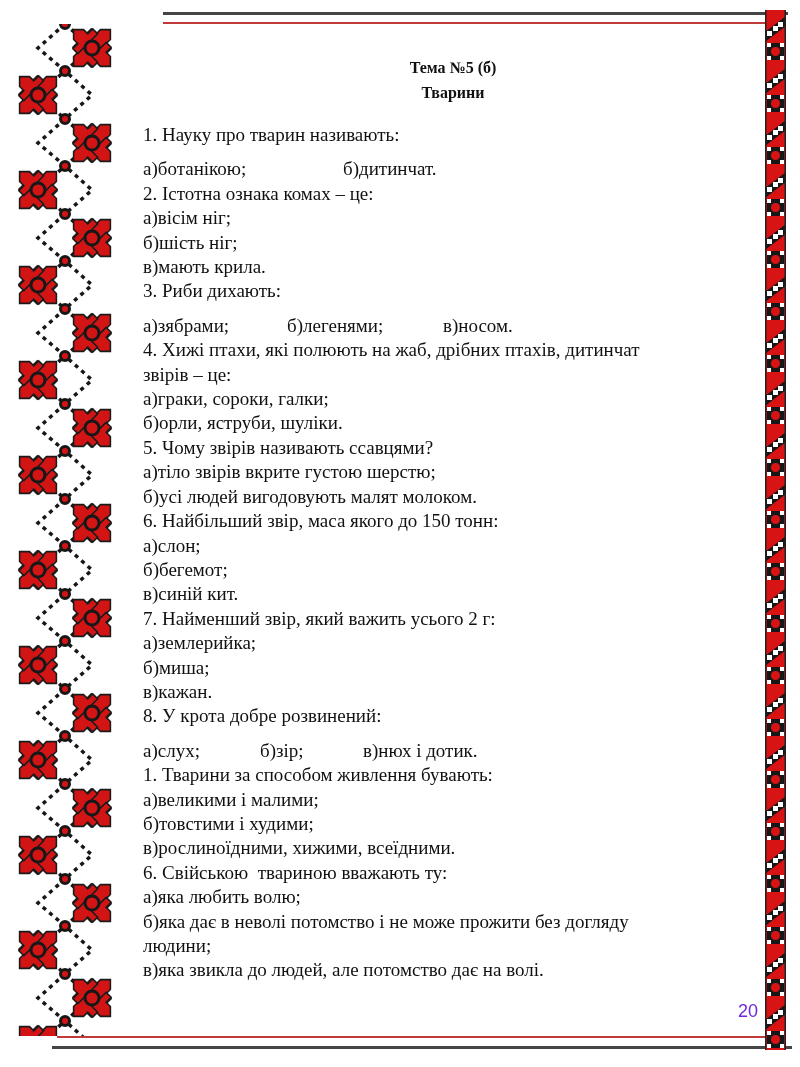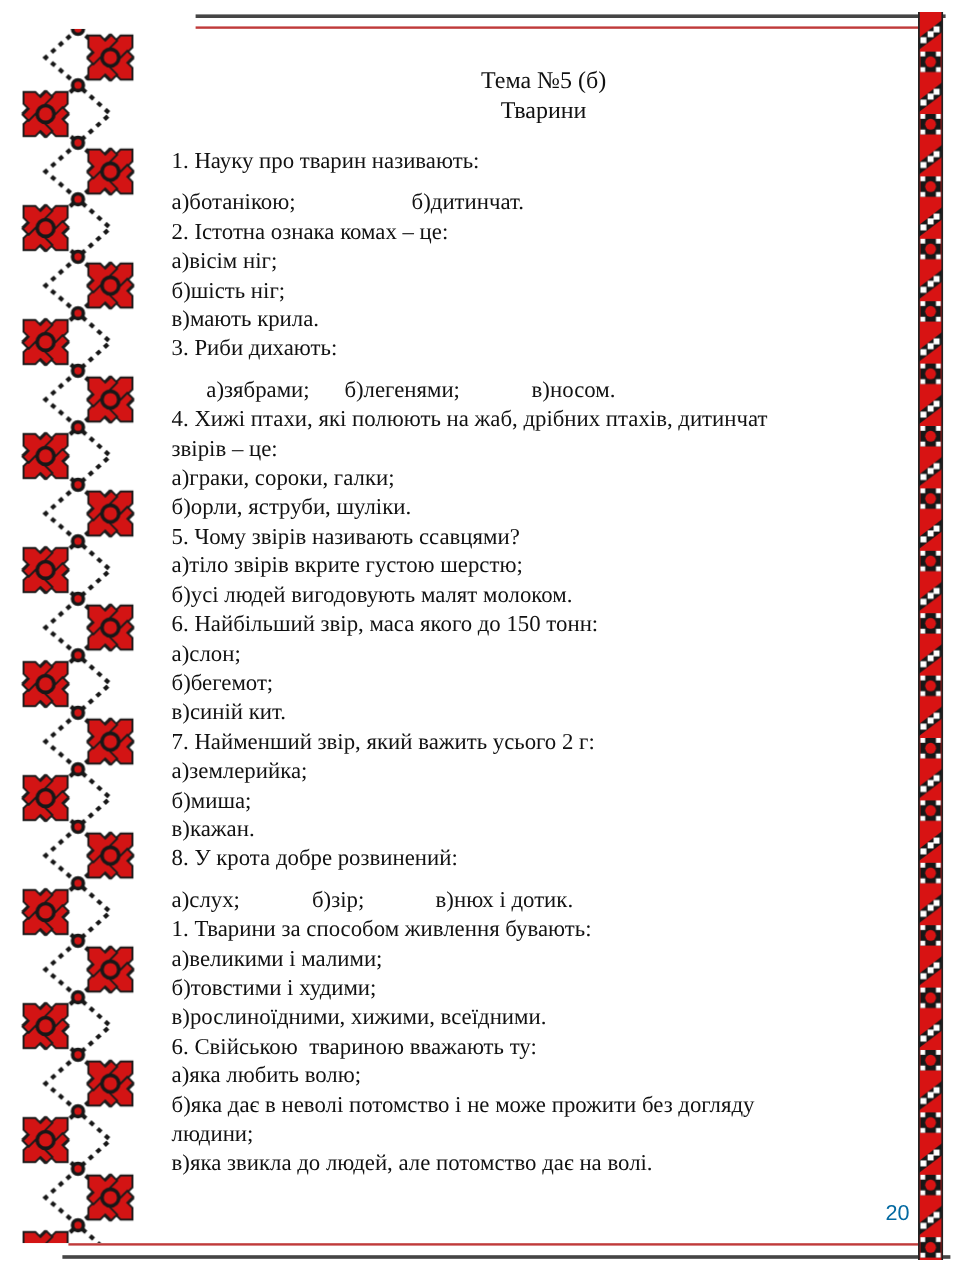--- a/index.html
+++ b/index.html
@@ -18,33 +18,33 @@
   
   #left-border{position:absolute;left:8px;top:24px;}
   #right-border{position:absolute;left:765px;top:10px;}
   .stitch{fill:none;stroke:#171717;stroke-width:3.5;stroke-dasharray:4 4.5;}
   .berry{fill:#d31414;stroke:#171717;stroke-width:3;}
   .petal{fill:#d31414;stroke:#1a1a1a;stroke-width:1.6;}
 
   
   .content{position:absolute;left:143px;top:55px;width:620px;
            font-size:19px;line-height:24.4px;}
-  .title{text-align:center;font-weight:normal;font-size:20px;line-height:25px;margin-bottom:18px;}
+  .title{text-align:center;font-weight:bold;font-size:16px;line-height:25px;margin-bottom:18px;}
   .qlabel{font-weight:normal;white-space:pre-wrap;}
   .opt-line{white-space:pre-wrap;}
   .opt{display:inline-block;white-space:pre-wrap;margin-top:10px;}
   .opt-row[data-qi="0"] .opt:nth-child(1){min-width:200px;}
-  .opt-row[data-qi="2"] .opt:nth-child(1){min-width:144px;text-align:center;}
+  .opt-row[data-qi="2"] .opt:nth-child(1){min-width:144px;}
   .opt-row[data-qi="2"] .opt:nth-child(2){min-width:156px;}
   .opt-row[data-qi="7"] .opt:nth-child(1){min-width:117px;}
   .opt-row[data-qi="7"] .opt:nth-child(2){min-width:103px;}
 
   .pagenum{position:absolute;left:710px;top:1001px;width:48px;text-align:right;
            font-family:"Liberation Sans","DejaVu Sans",sans-serif;
-           font-size:18px;color:#0369a1;}
+           font-size:18px;color:#6d28d9;}
 </style>
 </head>
 <body>
 
 <div class="page">
 
   <div id="top-rule-dark" class="rule rule-dark"></div>
   <div id="top-rule-red" class="rule rule-red"></div>
   <div id="bottom-rule-red" class="rule rule-red"></div>
   <div id="bottom-rule-dark" class="rule rule-dark"></div>

